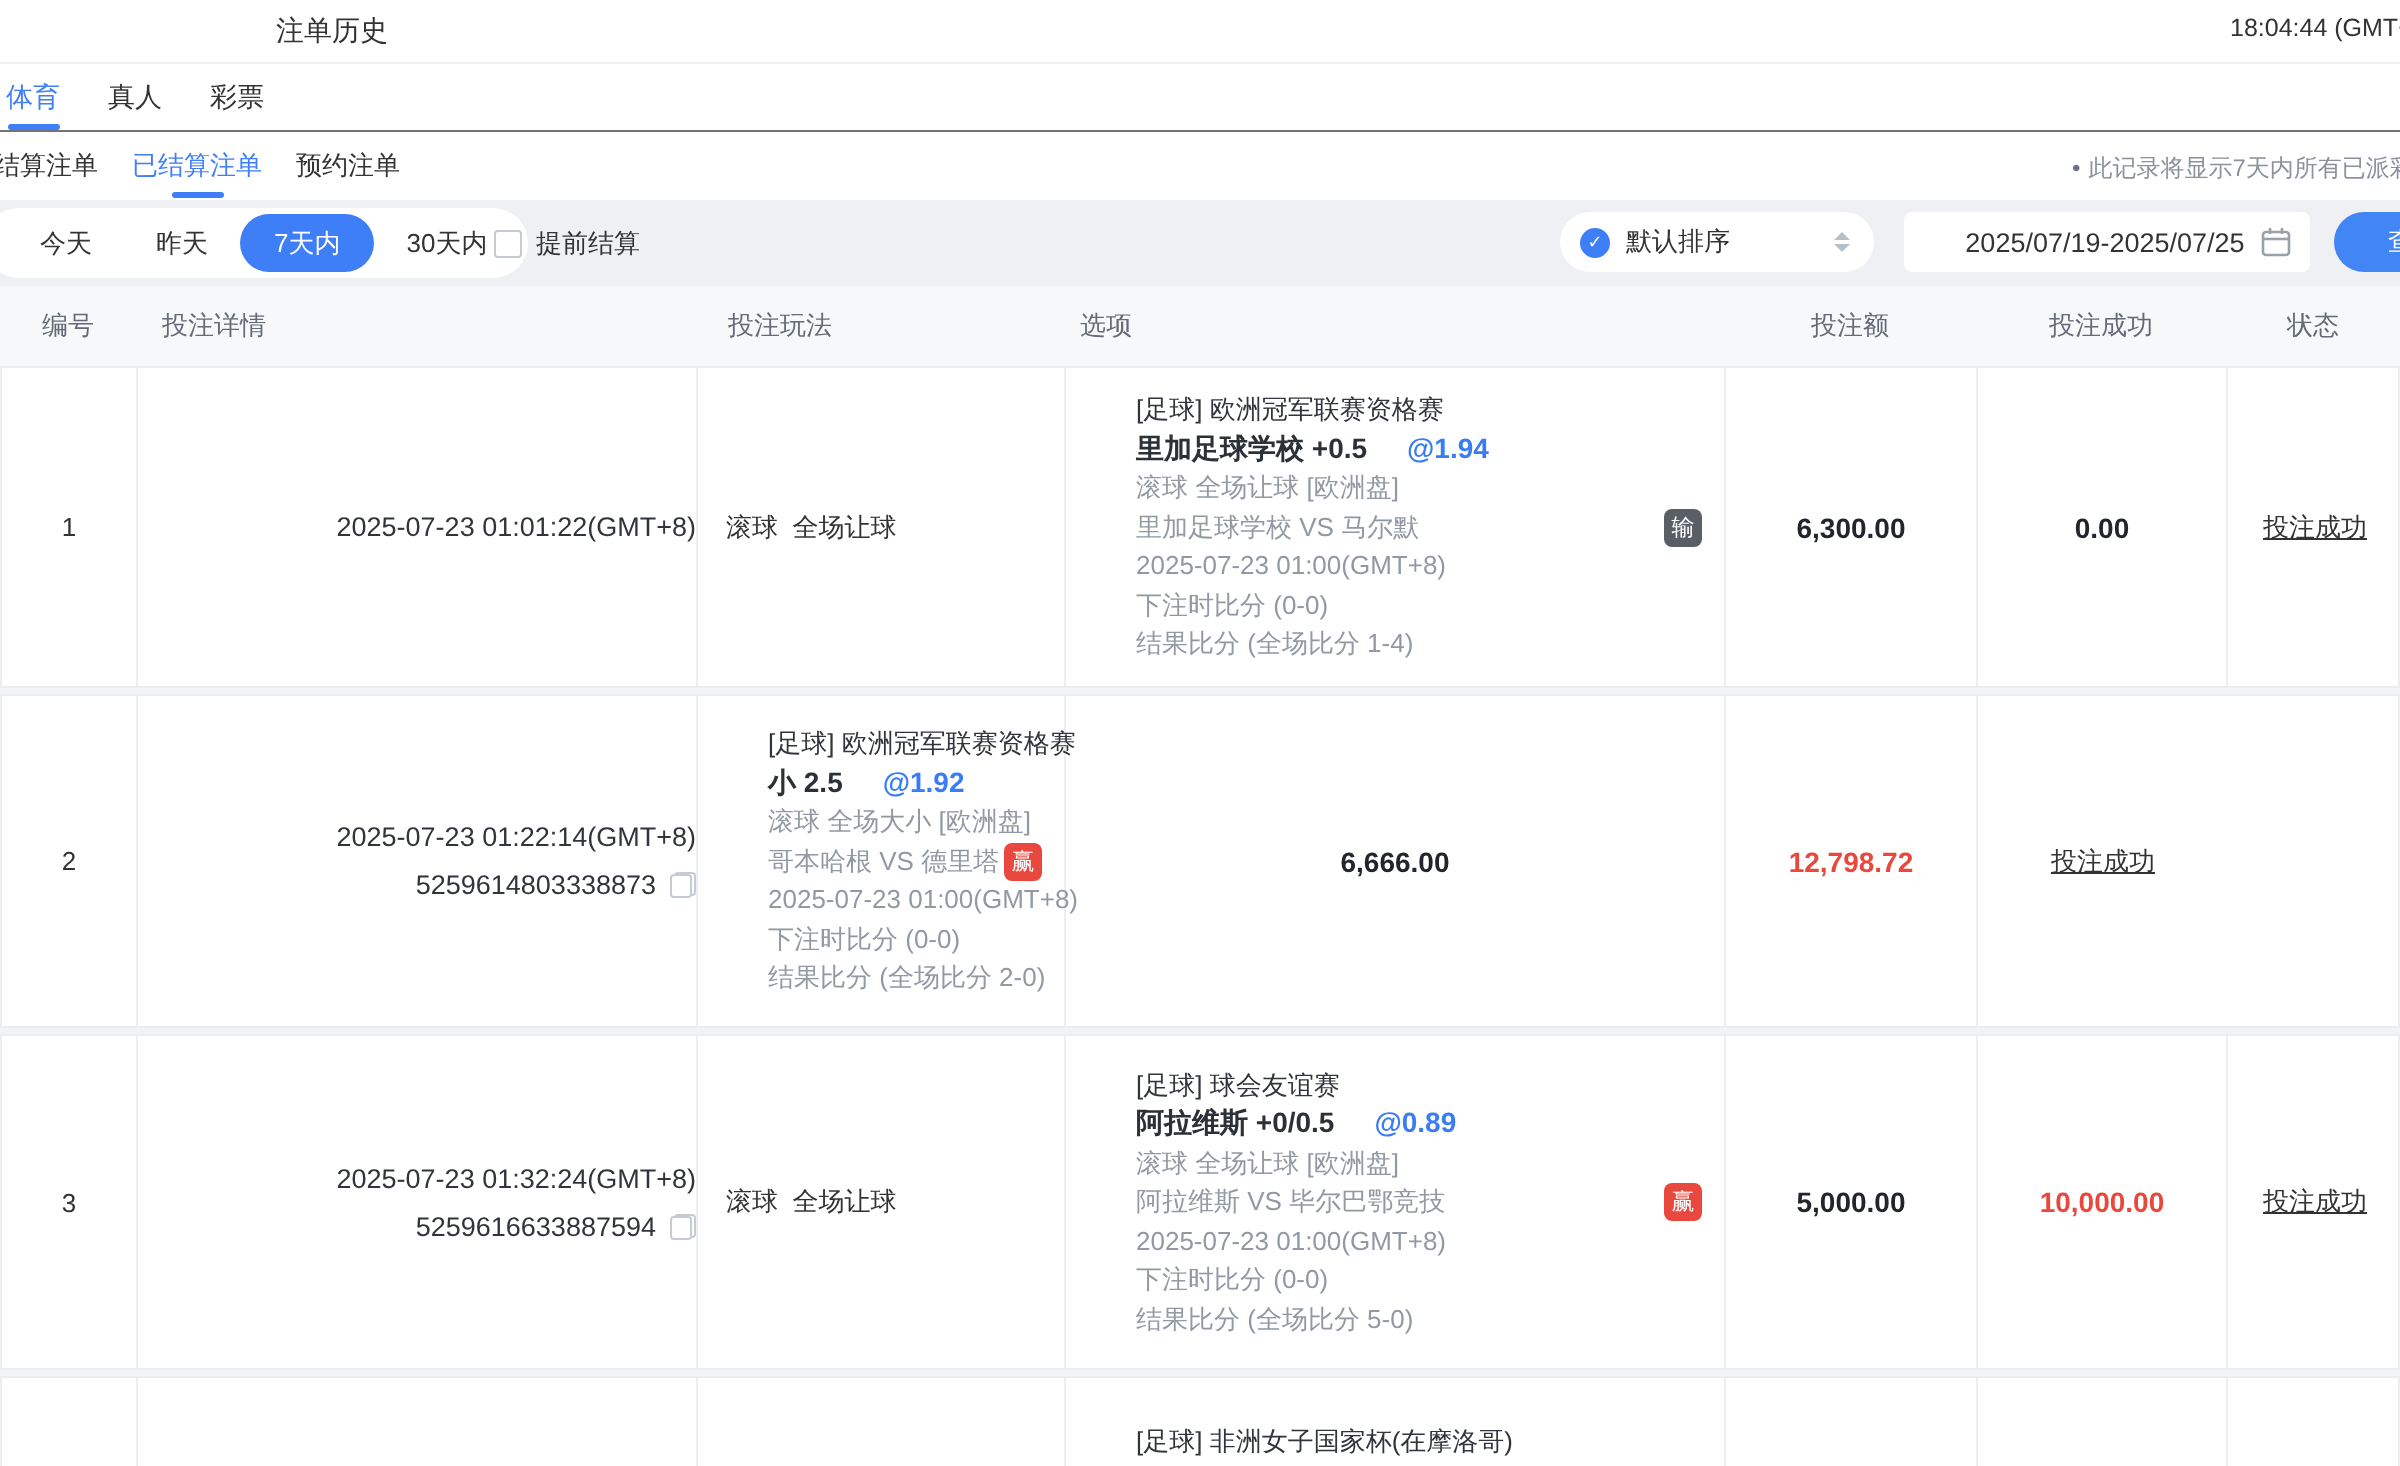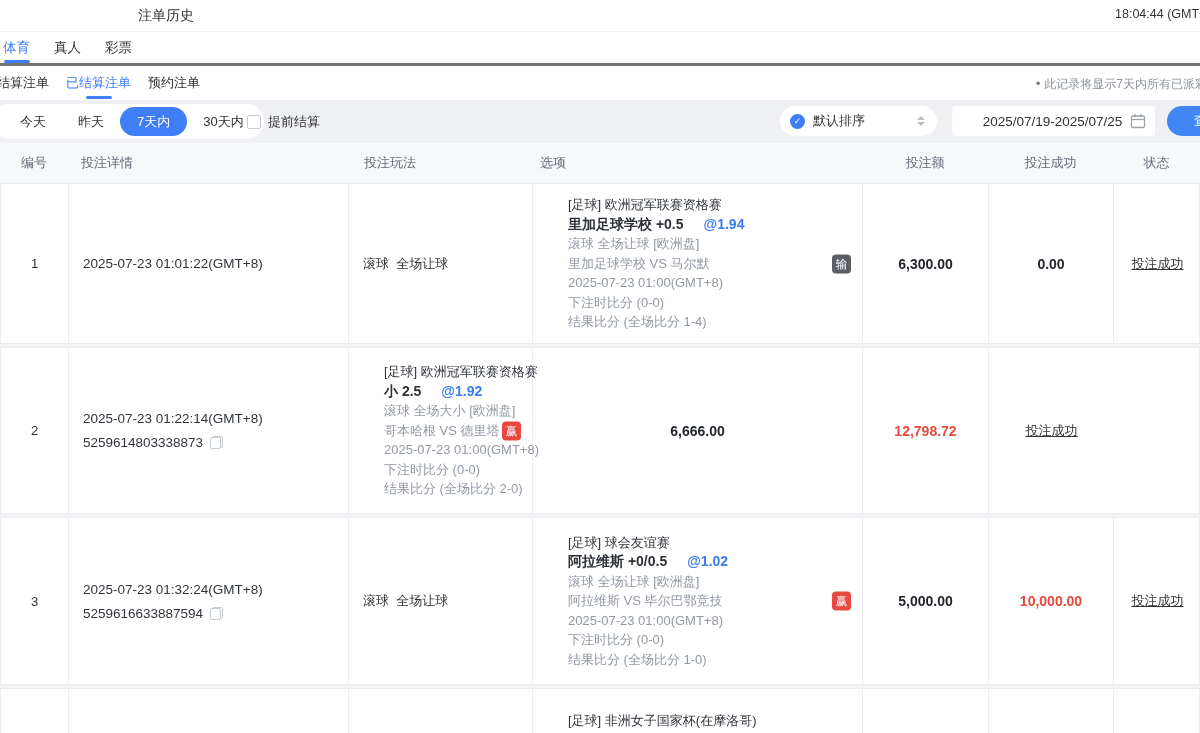--- a/index.html
+++ b/index.html
@@ -6,21 +6,21 @@
   html,body { width:1200px; height:733px; }
   body { font-family:"Liberation Sans","DejaVu Sans",sans-serif; background:#fff; }
   .app { position:relative; width:1200px; height:733px; overflow:hidden; background:#fff; }
 
   
   .topbar { position:relative; height:32px; background:#fff; border-bottom:1px solid #f2f0ef; }
   .page-title { position:absolute; left:138px; top:7px; font-size:14px; color:#333; }
   .top-time { position:absolute; left:1115px; top:7px; font-size:12.5px; color:#333; white-space:nowrap; }
 
   
-  .main-tabs { position:relative; height:34px; display:flex; gap:24px; padding-left:3px; align-items:center; border-bottom:3px solid #737373; background:#fff; }
+  .main-tabs { position:relative; height:34px; display:flex; gap:24px; padding-left:3px; align-items:center; border-bottom:1px solid #737373; background:#fff; }
   .main-tab { position:relative; font-size:13.5px; color:#333; height:100%; display:flex; align-items:center; cursor:pointer; }
   .main-tab.active { color:#3e7ef7; }
   .main-tab.active::after { content:""; position:absolute; left:50%; transform:translateX(-50%); bottom:0px; width:26px; height:3px; border-radius:2px; background:#3e7ef7; }
 
   
   .sub-tabs { position:relative; height:34px; display:flex; gap:17px; align-items:center; background:#fff; }
   .sub-tab { position:relative; font-size:13px; color:#333; height:100%; display:flex; align-items:center; cursor:pointer; white-space:nowrap; }
   .sub-tab:first-child { margin-left:-16px; }
   .sub-tab.active { color:#3e7ef7; }
   .sub-tab.active::after { content:""; position:absolute; left:50%; transform:translateX(-50%); bottom:1px; width:26px; height:3px; border-radius:2px; background:#3e7ef7; }
@@ -60,21 +60,21 @@
   .tbody { background:#f2f3f5; }
   .trow { background:#fff; border:1px solid #ebedf1; }
   .trow + .trow { margin-top:3px; }
   .trow:nth-child(1) { height:161px; }
   .trow:nth-child(2) { height:167px; }
   .trow:nth-child(3) { height:168px; }
   .trow:nth-child(4) { height:130px; }
   .cell { border-right:1px solid #edeef1; display:flex; flex-direction:column; justify-content:center; }
   .cell:last-child { border-right:none;text-decoration:underline; }
   .c-no { align-items:center; font-size:13px; color:#333; }
-  .c-detail { padding-left:14px; gap:9px; }
+  .c-detail { padding-left:14px; gap:9px;align-items:flex-end; }
   .bet-time { font-size:13.5px; color:#31353b; }
   .bet-id-line { display:flex; align-items:center; gap:7px; }
   .bet-id { font-size:13.5px; color:#31353b; }
   .copy-icon { position:relative; width:13px; height:13px; display:inline-block; }
   .copy-icon::before { content:""; position:absolute; right:0; top:0; width:9px; height:10px; border:1px solid #c6cbd2; border-radius:2px; background:#fff; }
   .copy-icon::after { content:""; position:absolute; left:0; bottom:0; width:9px; height:10px; border:1px solid #c6cbd2; border-radius:2px; background:#fff; }
   .c-play { padding-left:14px; font-size:13px; color:#333; white-space:pre; }
   .c-option { position:relative; padding-left:8px; }
   .opt-line { font-size:13px; line-height:19.5px; color:#9299a3; white-space:nowrap;margin-left:27px; }
   .opt-league { color:#31353b; }
@@ -205,26 +205,26 @@
     <div class="cell c-detail">
       <div class="bet-time">2025-07-23 01:32:24(GMT+8)</div>
       <div class="bet-id-line">
         <span class="bet-id">5259616633887594</span>
         <span class="copy-icon"></span>
       </div>
     </div>
     <div class="cell c-play">滚球  全场让球</div>
     <div class="cell c-option">
       <div class="opt-line opt-league">[足球] 球会友谊赛</div>
-      <div class="opt-line opt-selection"><span>阿拉维斯 +0/0.5</span><span class="odds">@1.02</span></div>
+      <div class="opt-line opt-selection"><span>阿拉维斯 +0/0.5</span><span class="odds">@0.89</span></div>
       <div class="opt-line">滚球 全场让球 [欧洲盘]</div>
       <div class="opt-line">阿拉维斯 VS 毕尔巴鄂竞技</div>
       <div class="opt-line">2025-07-23 01:00(GMT+8)</div>
       <div class="opt-line">下注时比分 (0-0)</div>
-      <div class="opt-line">结果比分 (全场比分 1-0)</div>
+      <div class="opt-line">结果比分 (全场比分 5-0)</div>
       <span class="badge win">赢</span>
     </div>
     <div class="cell c-amount">5,000.00</div>
     <div class="cell c-return red">10,000.00</div>
     <div class="cell c-status">投注成功</div>
   </div>
 
   <div class="trow grid partial">
     <div class="cell c-no"></div>
     <div class="cell c-detail">

